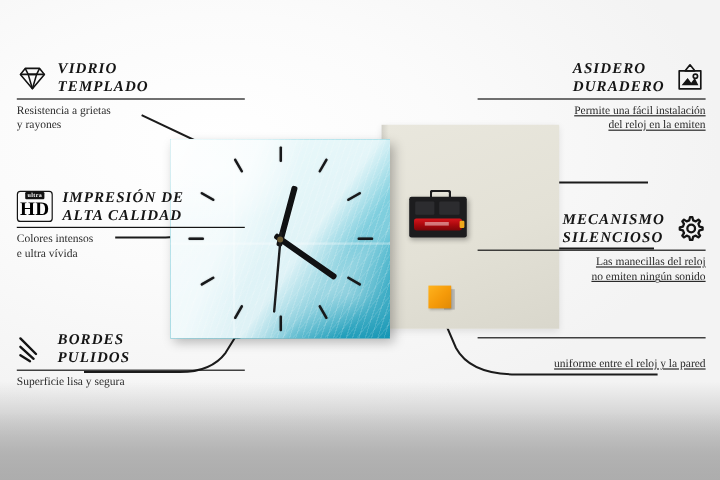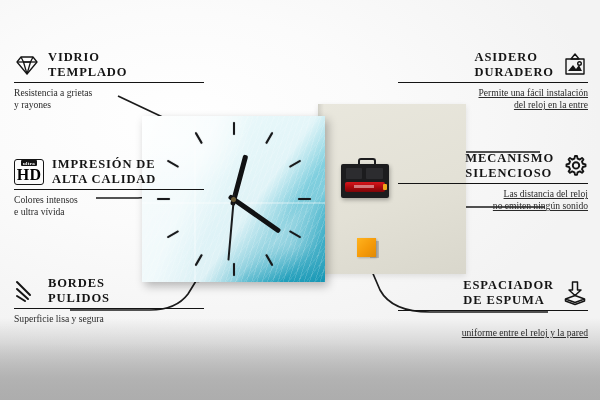--- a/index.html
+++ b/index.html
@@ -82,41 +82,41 @@
   .foam{position:absolute;left:229px;top:138px;width:19px;height:19px;
     background:linear-gradient(135deg,#ffb31e 0%,#f59a09 55%,#e08a05 100%);
     box-shadow:1px 1px 2px rgba(0,0,0,.22);}
   .foam-sh{position:absolute;left:242px;top:141px;width:9px;height:17px;background:rgba(150,150,150,.55);}
 
   
   .feat{position:absolute;width:190px;}
   .feat .head{display:flex;align-items:center;gap:8px;}
   .feat.right .head{justify-content:flex-end;}
   .feat .title{font-weight:bold;letter-spacing:.9px;font-size:12.5px;line-height:14.5px;color:#151515;
-    text-transform:uppercase;}
+    text-transform:uppercase;font-style:italic;}
   .feat.left .title{text-align:left;}
   .feat.right .title{text-align:left;}
   .feat .rule{height:1.4px;background:#141414;margin:3px 0 4px;}
   .feat .desc{font-size:9.6px;line-height:12px;color:#2a2a2a;}
   .feat.right .desc{text-align:right;text-decoration:underline;}
   .ico{width:26px;height:26px;flex:0 0 26px;display:block;}
   .ico svg{display:block;width:26px;height:26px;}
 
   .hd-box{width:28px;height:24px;border:1.6px solid #141414;border-radius:3px;flex:0 0 28px;
     display:flex;flex-direction:column;align-items:center;justify-content:center;line-height:1;}
   .hd-box .u{font-size:5px;font-weight:bold;letter-spacing:.3px;background:#141414;color:#fff;
     padding:.5px 2px;border-radius:1px;}
   .hd-box .h{font-size:16px;font-weight:bold;letter-spacing:.3px;margin-top:1px;}
 
   
   #f-vidrio{left:14px;top:50px;}
   #f-impresion{left:14px;top:157px;}
   #f-bordes{left:14px;top:276px;}
   #f-asidero{right:12px;top:50px;}
-  #f-mecanismo{right:12px;top:151px;}
+  #f-mecanismo{right:12px;top:176px;}
   #f-espaciador{right:12px;top:278px;}
 
   svg.links{position:absolute;left:0;top:0;width:600px;height:400px;overflow:visible;pointer-events:none;}
   svg.links path{fill:none;stroke:#1b1b1b;stroke-width:1.7;}
   svg.links circle{fill:#ffffff;stroke:#1b1b1b;stroke-width:1.7;}
 </style>
 </head>
 <body>
 
 <div id="stage">
@@ -269,58 +269,44 @@
           <path d="M13 2 L9 7 H17 Z"></path>
               <rect x="4" y="7" width="18" height="15"></rect>
           <path d="M6 19 L11 13 L14 17 L17 13 L20 19 Z" fill="#141414" stroke="none"></path>
           <circle cx="17.5" cy="11.5" r="1.8"></circle>
         </g>
           </svg>
       </span>
     </div>
     <div class="rule"></div>
     <div class="desc">
-      <span>Permite una fácil instalación</span><br><span>del reloj en la entre</span>
+      <span>Permite una fácil instalación</span><br><span>del reloj en la emiten</span>
     </div>
   </div>
 
   <div class="feat right" id="f-mecanismo">
     <div class="head">
       <span class="title">
         <span>MECANISMO</span><br><span>SILENCIOSO</span>
       </span>
       <span class="ico">
         <svg viewBox="0 0 26 26">
             <g fill="none" stroke="#141414" stroke-width="1.9" stroke-linejoin="round">
           <path d="M13 3 L15 3 L15.6 5.6 L17.8 6.5 L20 5 L21.4 6.4 L20 8.6 L20.9 10.8 L23.5 11.4 L23.5 13.4 L20.9 14 L20 16.2 L21.4 18.4 L20 19.8 L17.8 18.4 L15.6 19.3 L15 21.9 L13 21.9 L12.4 19.3 L10.2 18.4 L8 19.8 L6.6 18.4 L8 16.2 L7.1 14 L4.5 13.4 L4.5 11.4 L7.1 10.8 L8 8.6 L6.6 6.4 L8 5 L10.2 6.5 L12.4 5.6 Z"></path>
           <circle cx="14" cy="12.4" r="3.2"></circle>
         </g>
           </svg>
       </span>
     </div>
     <div class="rule"></div>
     <div class="desc">
-      <span>Las distancia del reloj</span><br><span>no emiten ningún sonido</span>
+      <span>Las manecillas del reloj</span><br><span>no emiten ningún sonido</span>
     </div>
   </div>
 
   <div class="feat right" id="f-espaciador">
-    <div class="head">
-      <span class="title">
-        <span>ESPACIADOR</span><br><span>DE ESPUMA</span>
-      </span>
-      <span class="ico">
-        <svg viewBox="0 0 26 26">
-            <g fill="none" stroke="#141414" stroke-width="1.5" stroke-linejoin="round">
-          <path d="M10.5 2 H15.5 V10 H19 L13 15.5 L7 10 H10.5 Z"></path>
-          <path d="M13 15.5 L22.5 19 L13 22.5 L3.5 19 Z"></path>
-          <path d="M3.5 19 V21 L13 24.5 L22.5 21 V19"></path>
-        </g>
-          </svg>
-      </span>
-    </div>
     <div class="rule"></div>
     <div class="desc">
       <br><span>uniforme entre el reloj y la pared</span>
     </div>
   </div>
 
 </div>
 
 </body></html>

